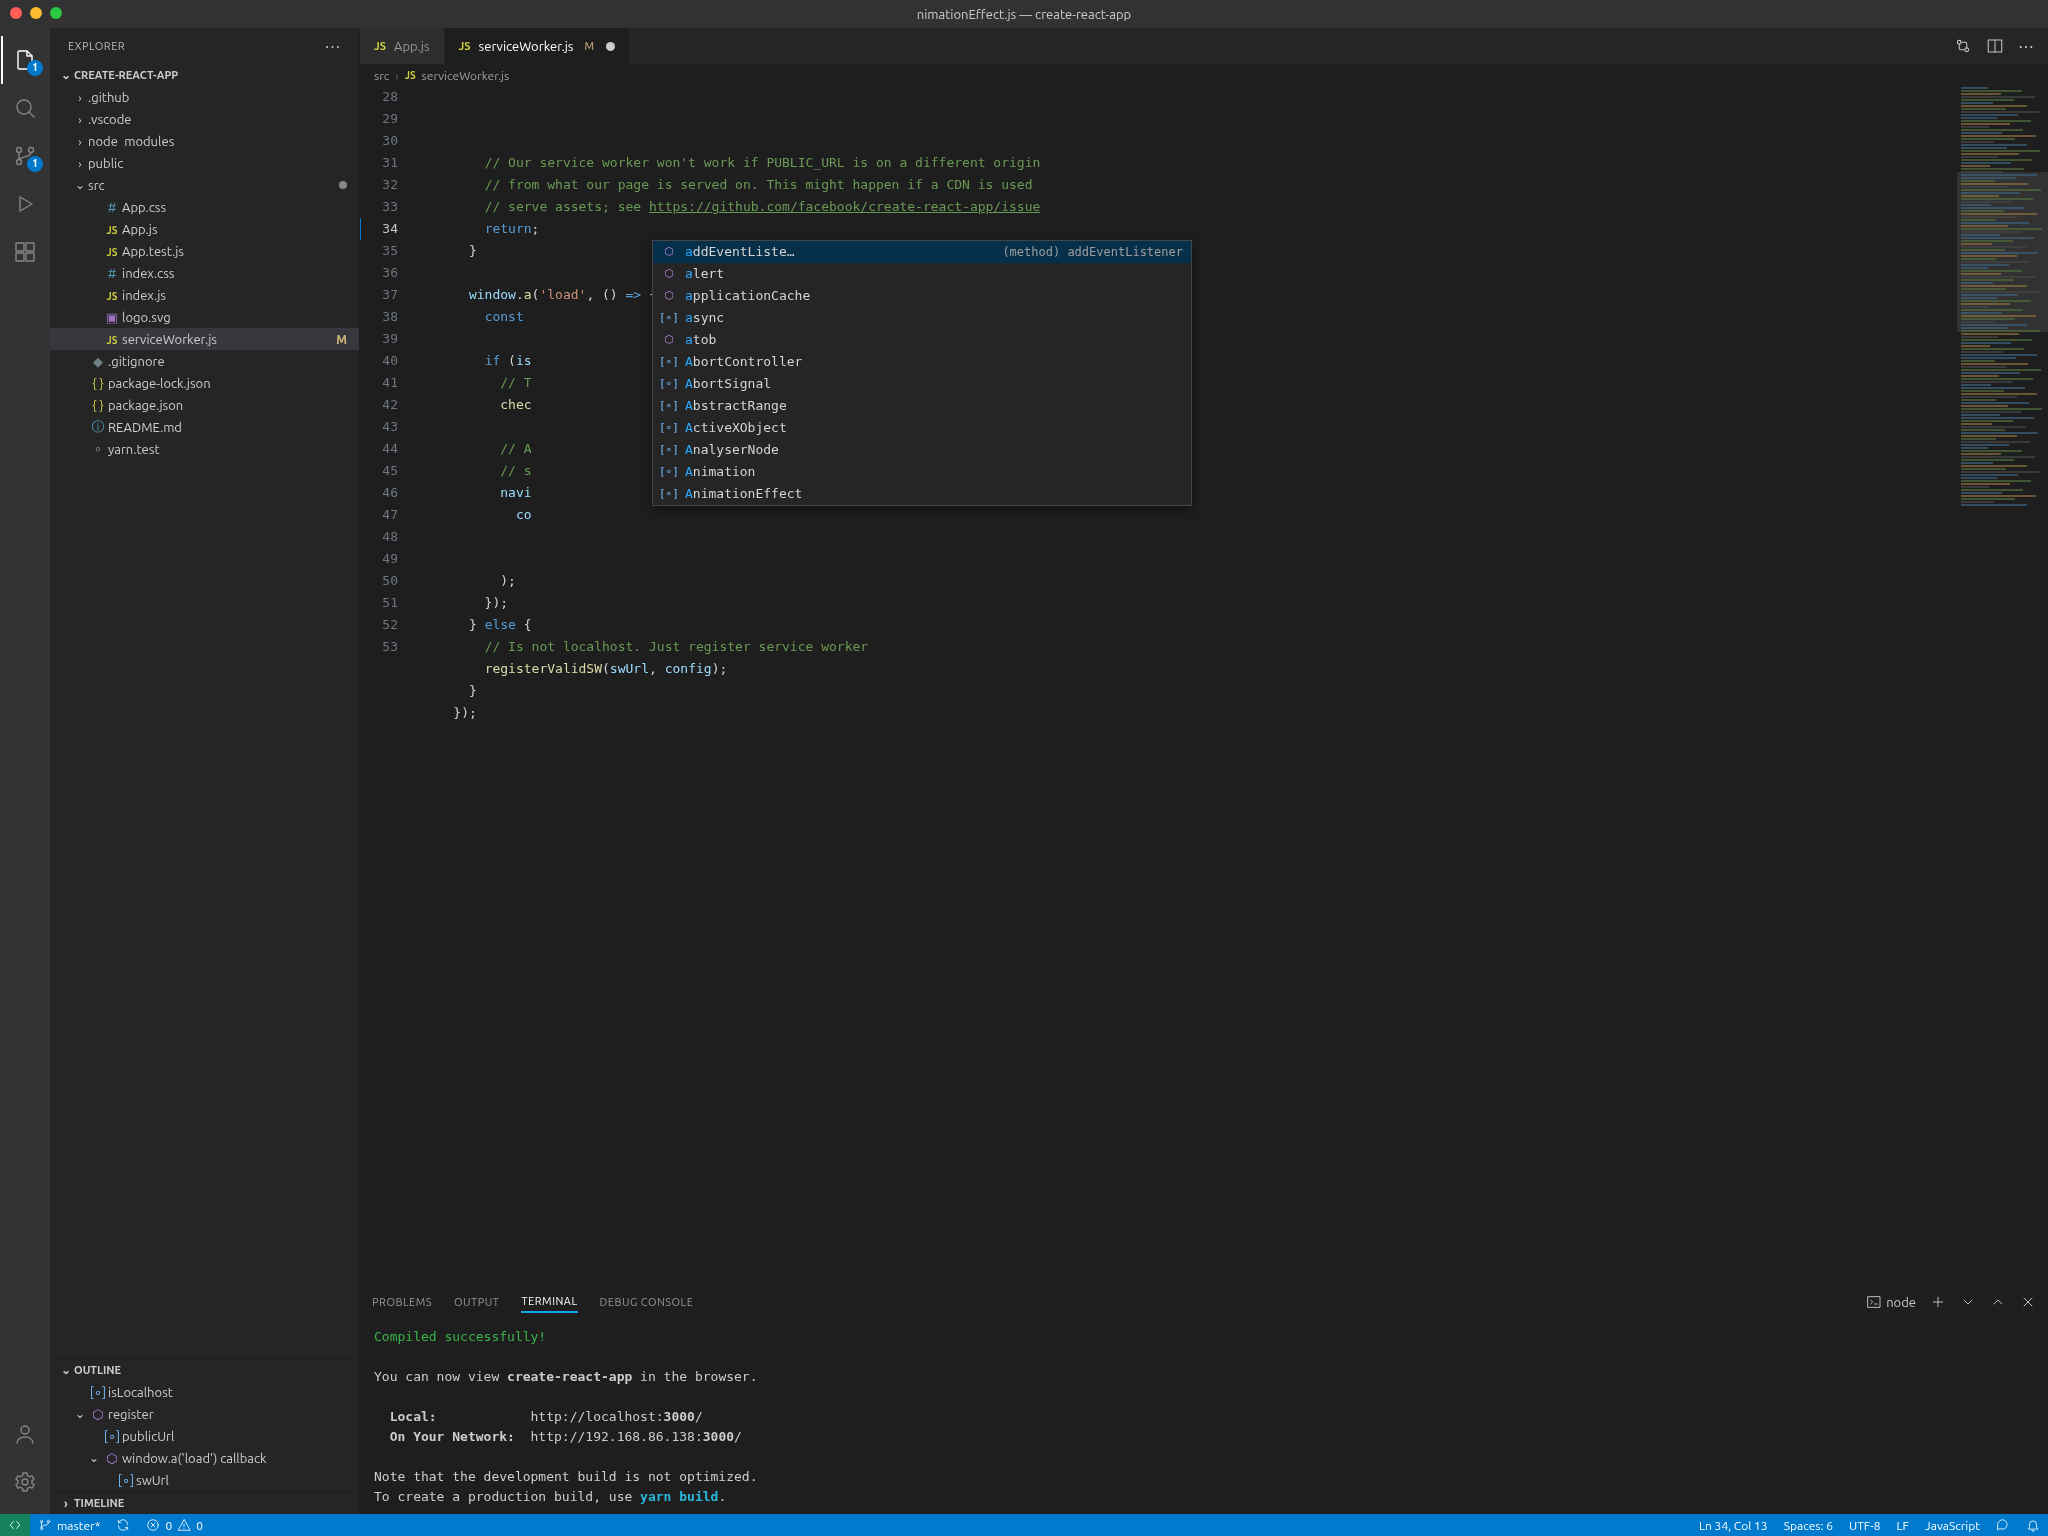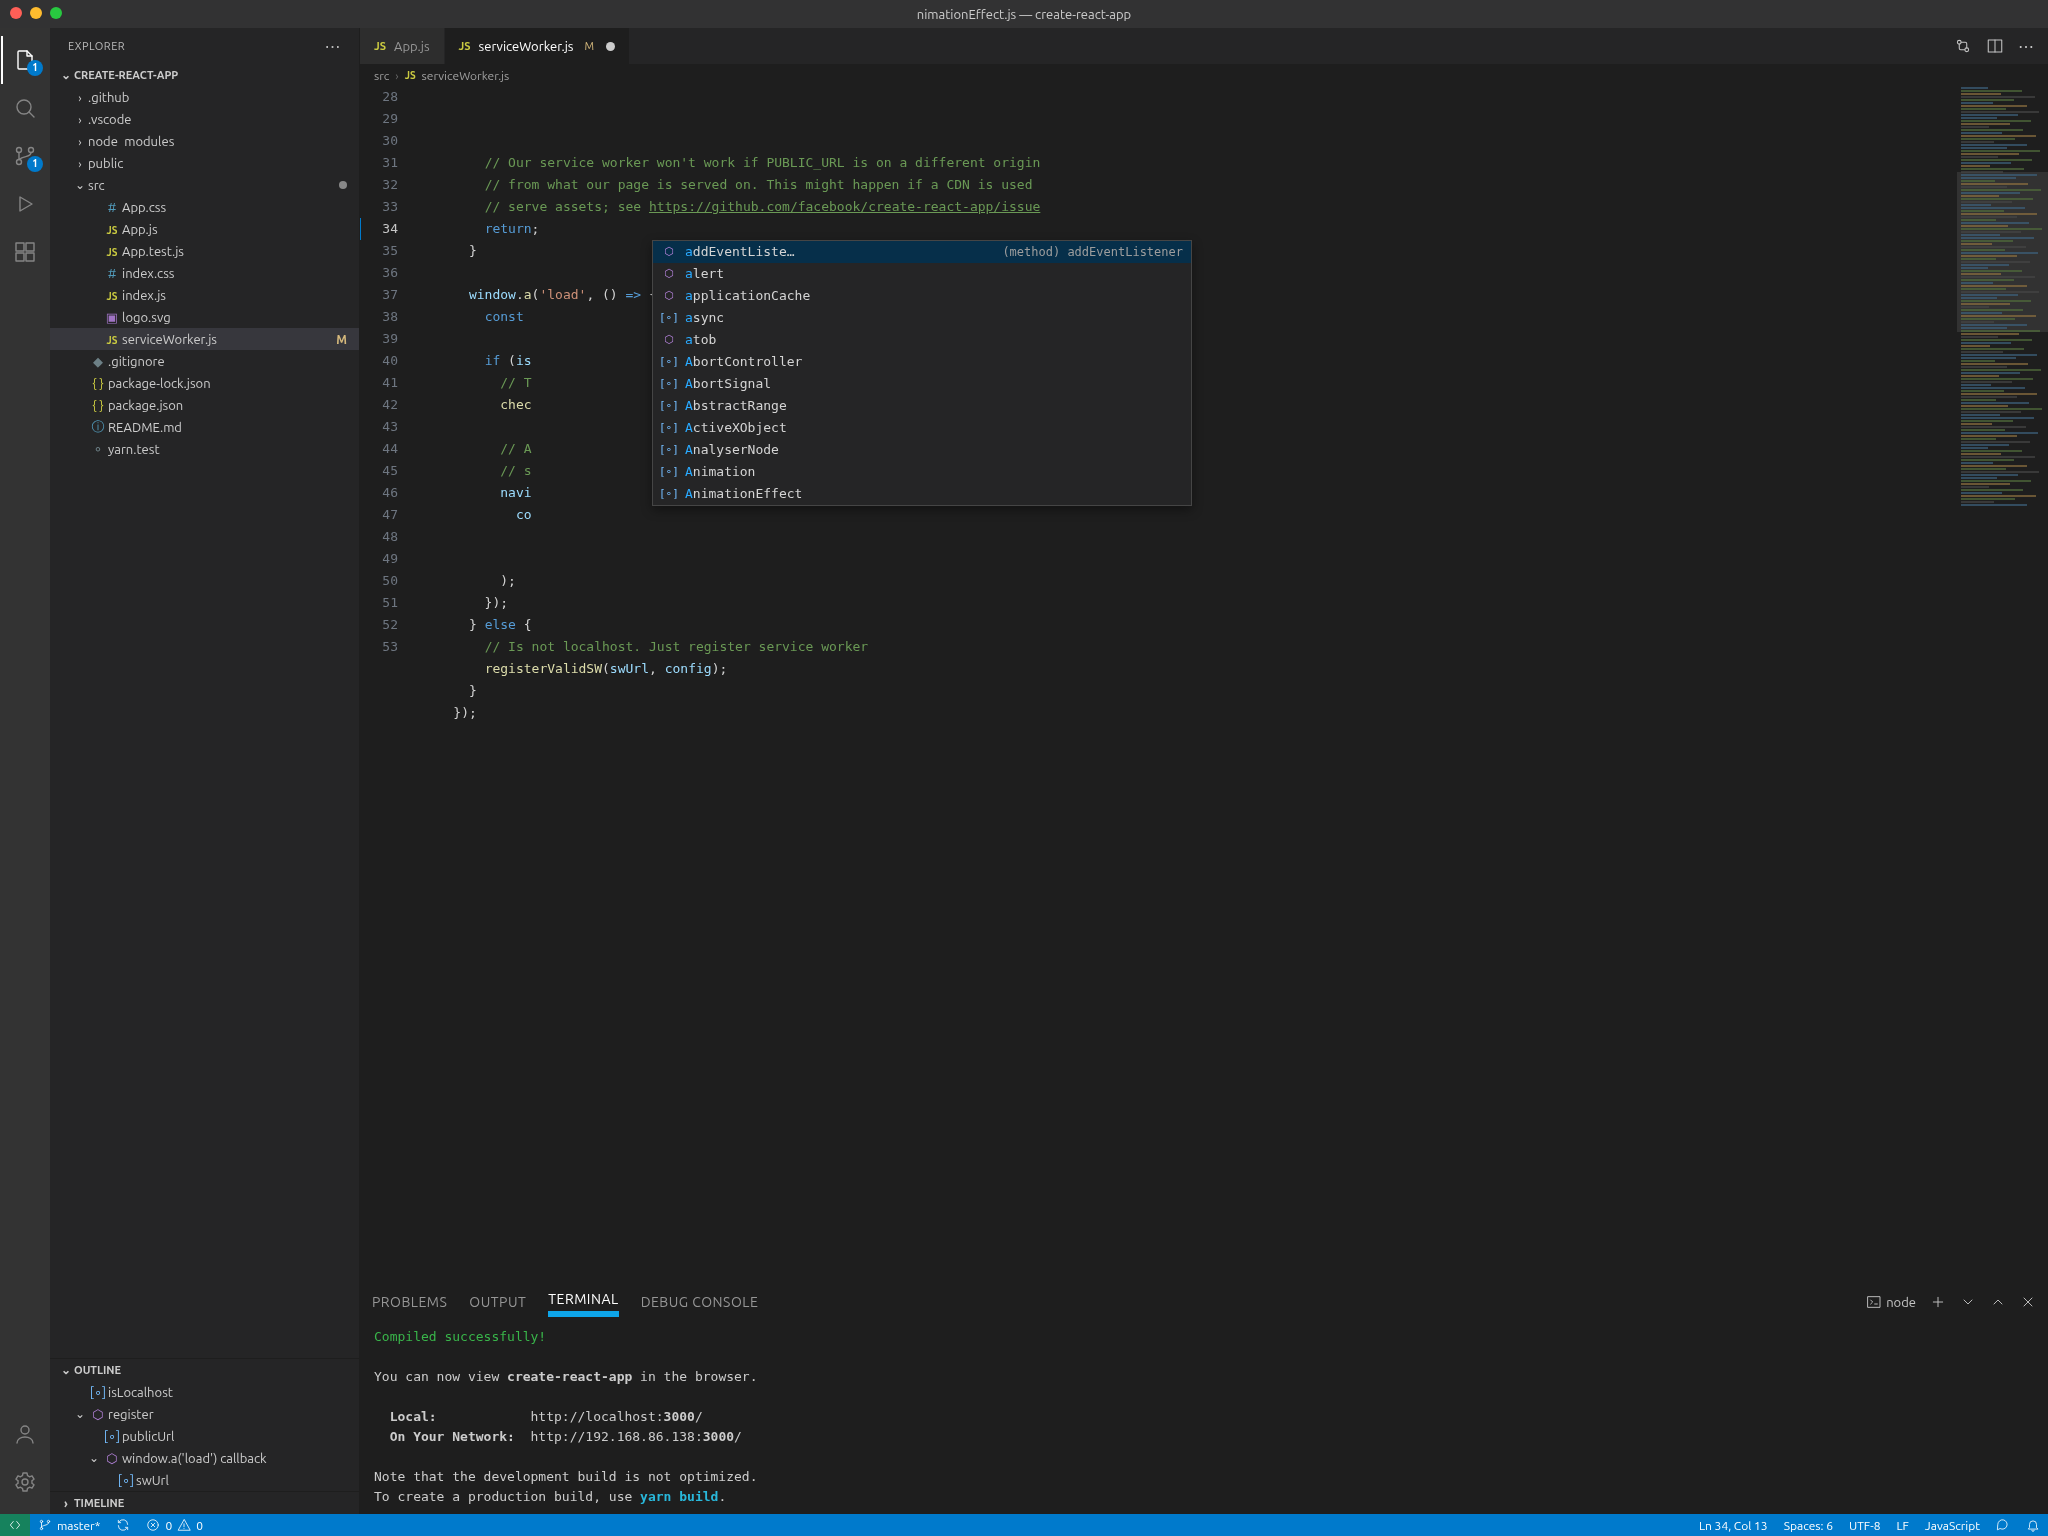--- a/index.html
+++ b/index.html
@@ -254,22 +254,22 @@
     font-size:13px;
   }
   .panel-tabs {
     height: 34px;
     display:flex; align-items:center;
     padding: 0 12px;
     gap: 22px;
     color:#969696;
     border-bottom:1px solid #1e1e1e;
   }
-  .panel-tabs .ptab { cursor:pointer; font-size:14px; letter-spacing:.5px; padding:4px 0; }
-  .panel-tabs .ptab.active { color:#ffffff; border-bottom:6px solid #0ea5e9;}
+  .panel-tabs .ptab { cursor:pointer; font-size:11px; letter-spacing:.5px; padding:4px 0; }
+  .panel-tabs .ptab.active { color:#ffffff; border-bottom:2px solid #0ea5e9;}
   .panel-actions { margin-left:auto; display:flex; align-items:center; gap:14px; color:#c5c5c5;}
   .panel-actions svg{width:16px;height:16px;cursor:pointer;}
   .panel-body {
     flex:1; overflow:hidden;
     padding: 8px 14px;
     font-family: "SF Mono", Menlo, Consolas, monospace;
     line-height:20px;
     color:#cccccc;
     white-space:pre;
   }

